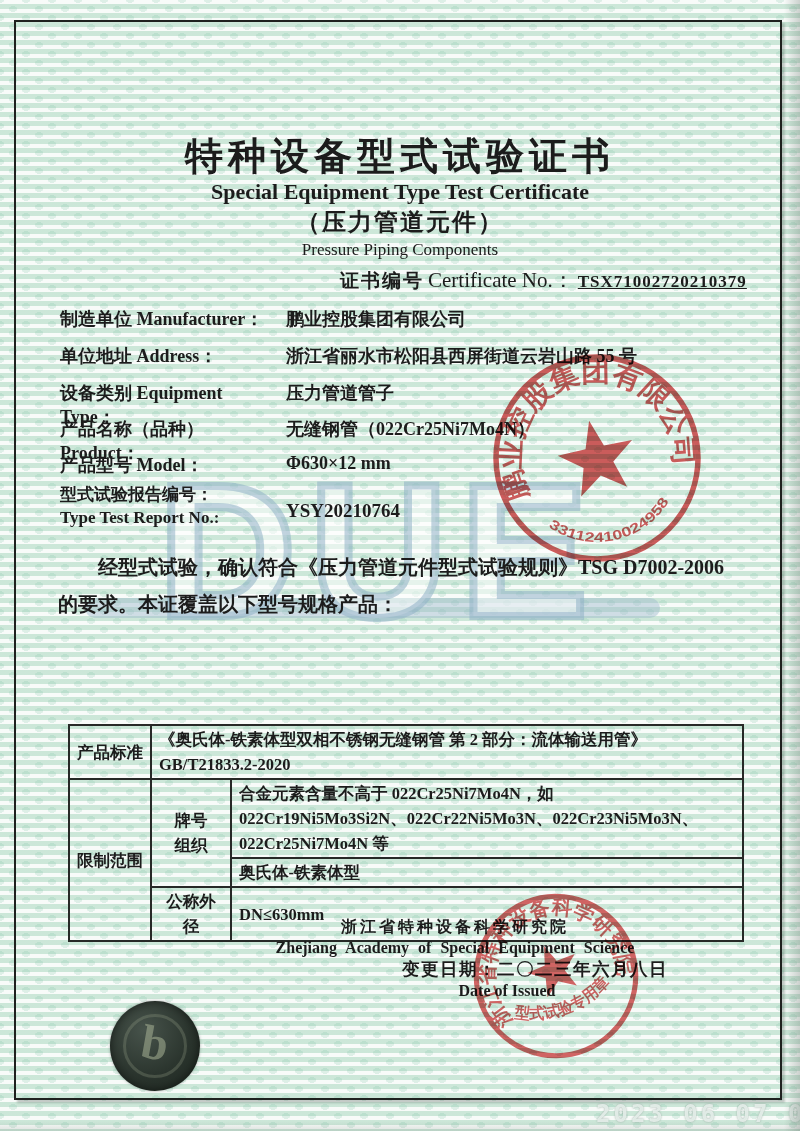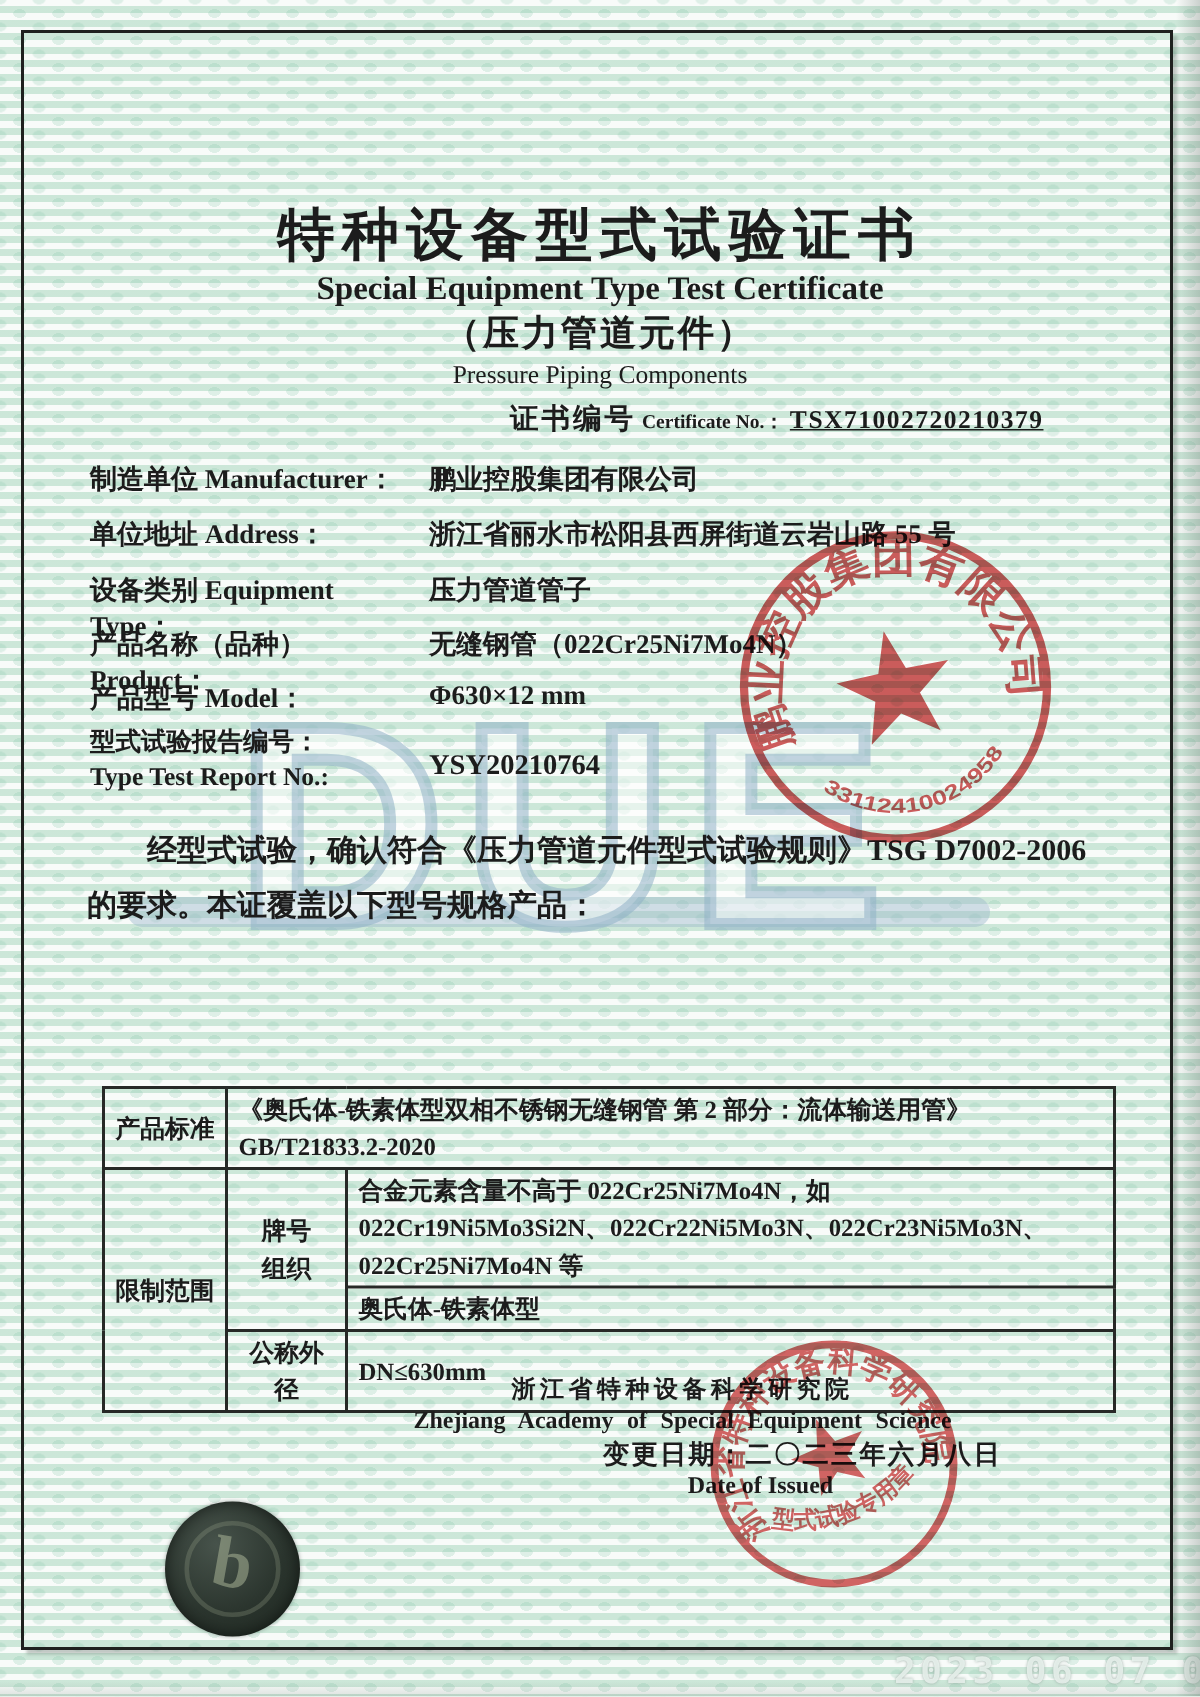--- a/index.html
+++ b/index.html
@@ -18,21 +18,21 @@
   .ctr{left:0;width:100%;text-align:center;}
   #border{left:14px;top:20px;width:764px;height:1076px;border:2px solid #1f211f;
           box-shadow:3px 3px 2px rgba(95,110,100,0.35);z-index:1;}
   
   .title-cn{top:131px;font-size:38px;font-weight:bold;letter-spacing:5px;z-index:2;}
   .title-en{top:179px;font-size:22px;font-weight:bold;z-index:2;}
   .sub-cn{top:206px;font-size:24px;font-weight:bold;letter-spacing:2px;z-index:2;}
   .sub-en{top:240px;font-size:17px;font-weight:normal;z-index:2;}
   .certline{left:340px;top:266px;z-index:2;white-space:nowrap;}
   .certline .lc{font-size:19px;font-weight:bold;letter-spacing:2px;}
-  .certline .le{font-size:13px;font-weight:bold;}
+  .certline .le{font-size:21px;font-weight:normal;}
   .certline .lv{font-size:17px;font-weight:bold;letter-spacing:1px;text-decoration:underline;}
   
   .frow{left:60px;width:700px;z-index:2;}
   .flabel{display:inline-block;width:222px;font-size:18px;font-weight:bold;vertical-align:top;}
   .fvalue{display:inline-block;font-size:18px;font-weight:bold;vertical-align:top;}
   .flabel2{display:inline-block;width:222px;font-size:17px;font-weight:bold;line-height:23px;vertical-align:middle;}
   .fvalue2{display:inline-block;font-size:19px;font-weight:bold;vertical-align:middle;padding-top:10px;}
   
   .para-cn{left:58px;top:549px;width:692px;font-size:20px;font-weight:600;line-height:37px;z-index:2;}
   .para-cn .indent{text-indent:2em;}

